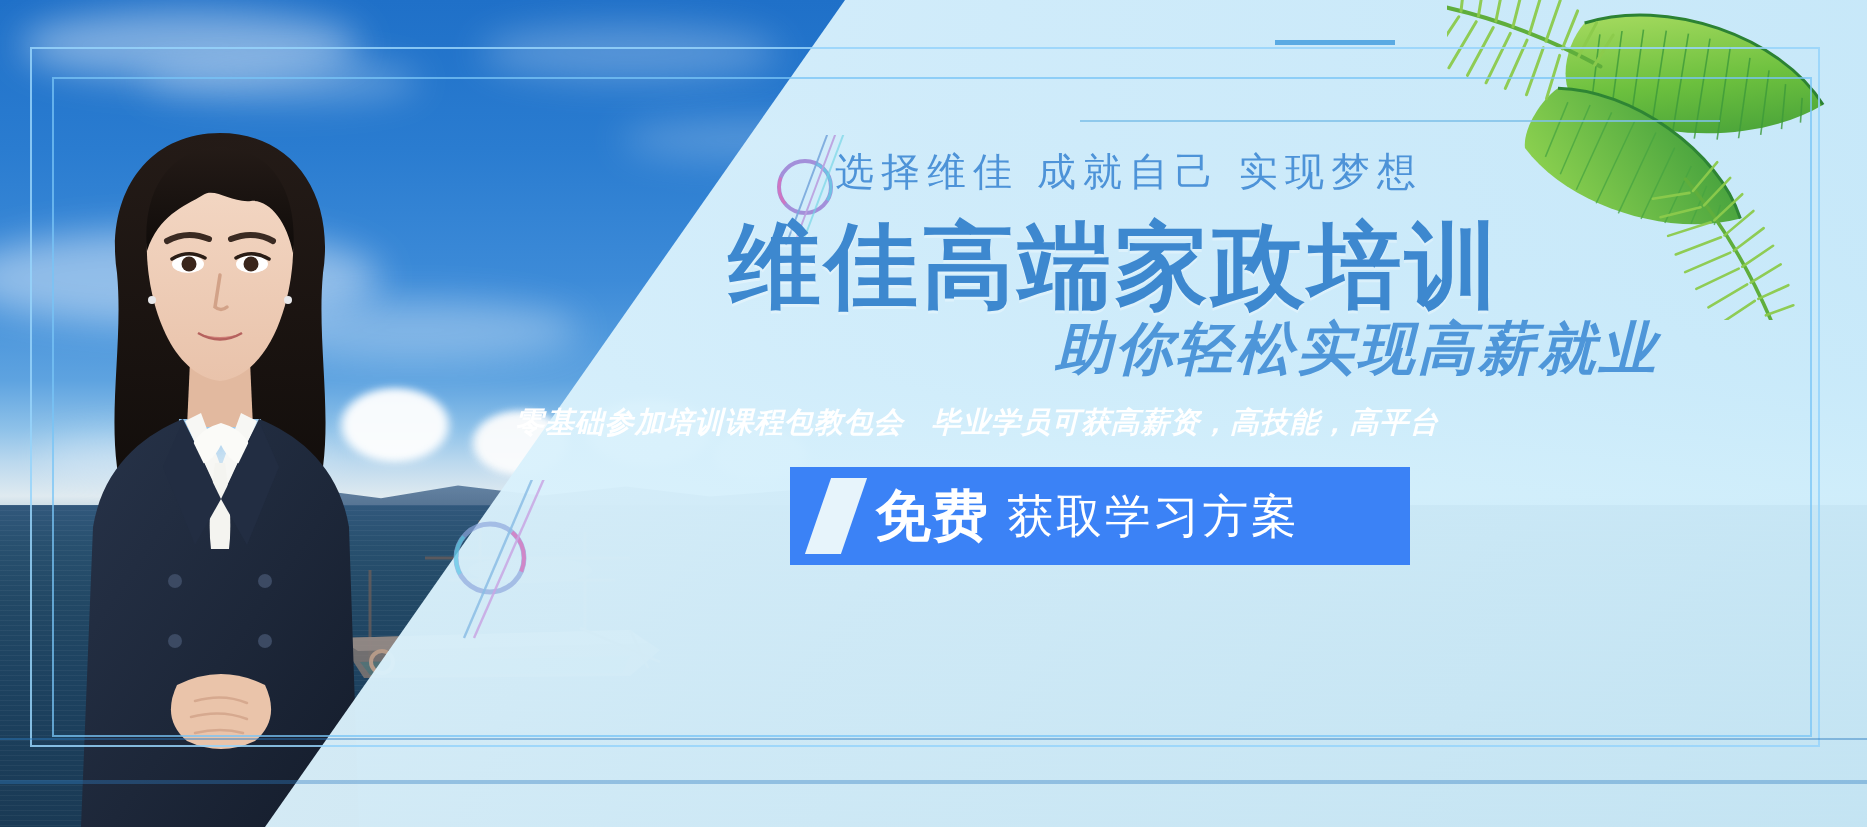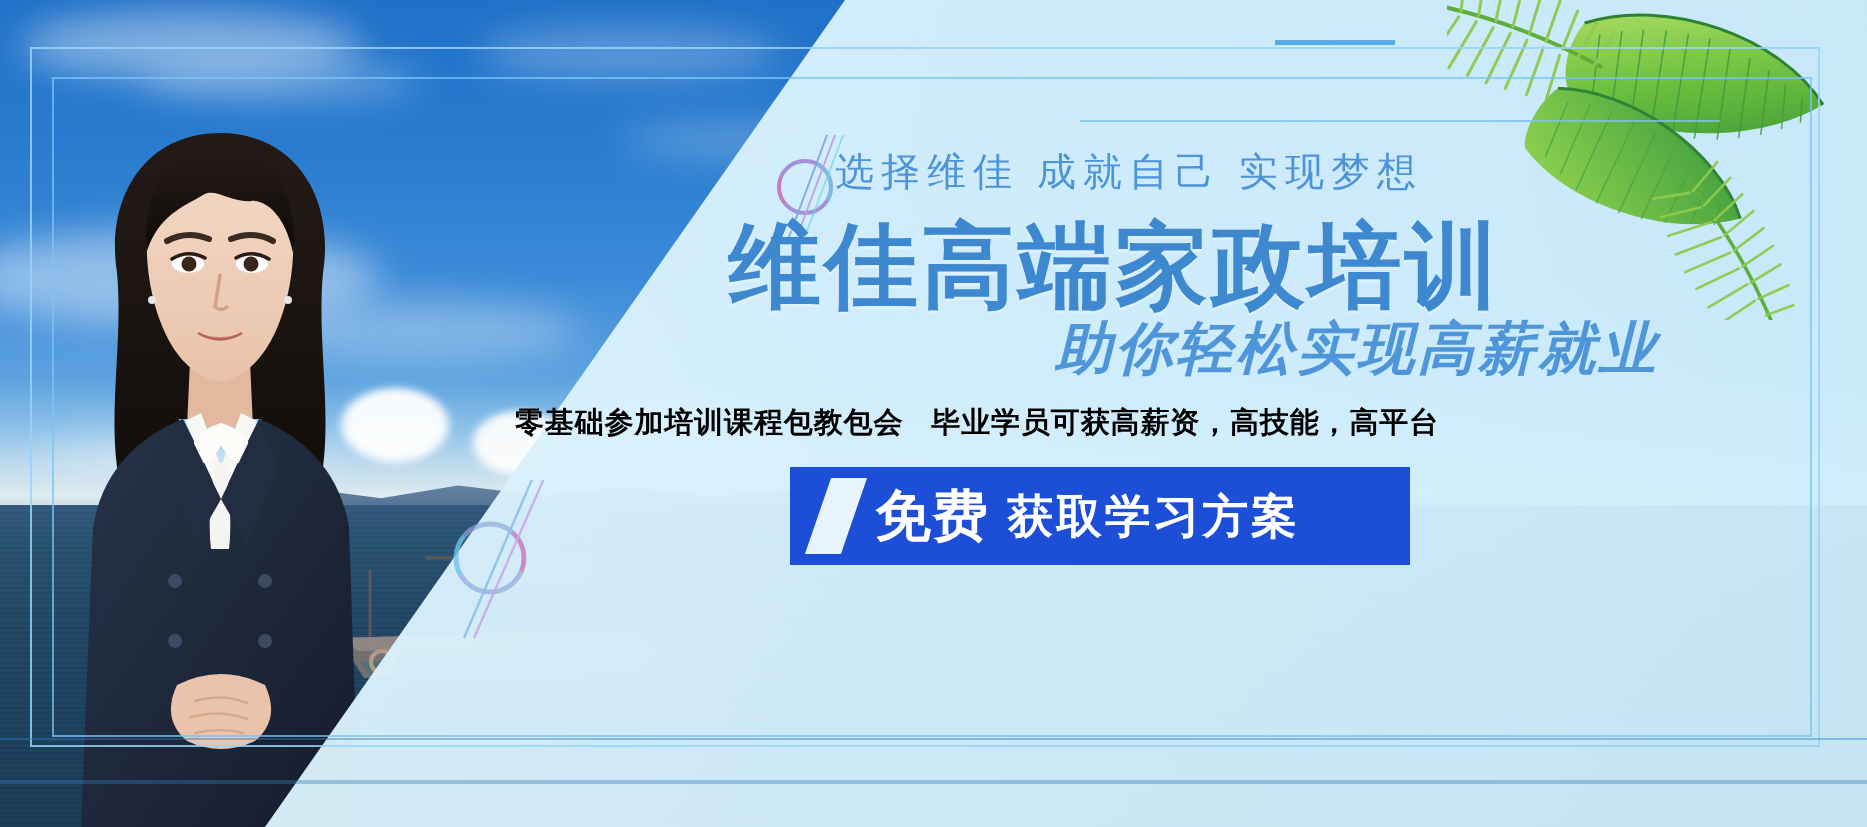--- a/index.html
+++ b/index.html
@@ -101,43 +101,44 @@
     white-space:nowrap;text-shadow:0 3px 0 rgba(255,255,255,.30);text-align:right;
   }
   .subhead{
     position:absolute;left:555px;top:303px;
     font-size:57px;font-weight:700;color:#4e96d9;letter-spacing:.06em;
     white-space:nowrap;
     font-style:italic;
   }
   .body-copy{
     position:absolute;left:15px;top:395px;
-    font-size:29px;font-weight:700;color:#000000;letter-spacing:.03em;
+    font-size:29px;font-weight:700;color:#ffffff;letter-spacing:.03em;
     white-space:nowrap;
+    font-style:italic;
   }
   .body-copy .gap{display:inline-block;width:28px;}
 
   
   .cta{
     position:absolute;left:290px;top:459px;width:620px;height:98px;
-    background:#1d4ed8;display:flex;align-items:center;
+    background:#3b82f6;display:flex;align-items:center;
   }
   .cta-slash{
     position:absolute;left:28px;top:11px;width:36px;height:76px;
     background:#e7f4fb;
     transform:skewX(-19deg);
   }
   .cta-free{
     position:relative;margin-left:85px;
     font-size:56px;font-weight:700;color:#ffffff;letter-spacing:.02em;
     line-height:1;
   }
   .cta-rest{
     position:relative;margin-left:18px;
-    font-size:46px;font-weight:700;color:#ffffff;letter-spacing:.06em;
+    font-size:46px;font-weight:400;color:#ffffff;letter-spacing:.06em;
     line-height:1;
   }
 </style>
 </head>
 <body>
 
 <div class="stage">
 
   <div class="sky">
     <div class="cloud c1"></div>

